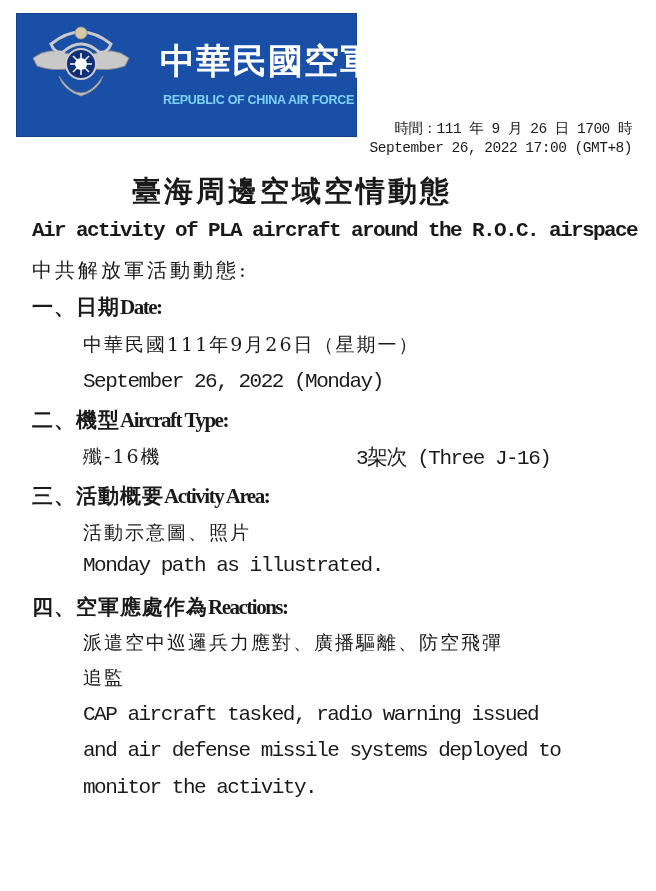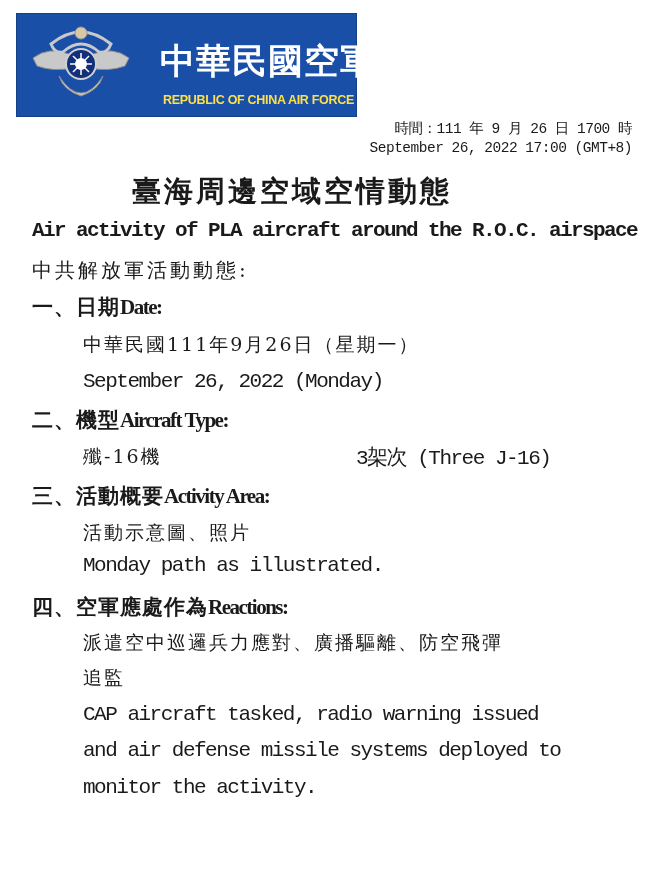--- a/index.html
+++ b/index.html
@@ -1,31 +1,31 @@
 <!DOCTYPE html>
 <html><head>
 <meta charset="utf-8">
 <style>
   html, body { margin: 0; padding: 0; }
   body {
     width: 656px; height: 891px; background: #ffffff; position: relative; overflow: hidden;
     font-family: "Liberation Serif", "DejaVu Serif", serif; color: #1a1a1a;
   }
   .banner {
-    position: absolute; left: 16px; top: 13px; width: 341px; height: 104px;
+    position: absolute; left: 16px; top: 13px; width: 341px; height: 124px;
     background: #1a4fa8; border: 1px solid #163f8a; box-sizing: border-box;
   }
   .emblem { position: absolute; left: 12px; top: 10px; width: 104px; height: 84px; }
   .banner-zh {
     position: absolute; left: 143px; top: 24px; font-family: "DejaVu Sans", sans-serif;
     font-size: 35px; font-weight: bold; color: #ffffff; letter-spacing: 1px; white-space: nowrap;
   }
   .banner-en {
     position: absolute; left: 146px; top: 79px; font-family: "Liberation Sans", sans-serif;
-    font-size: 12.5px; font-weight: bold; color: #fde047; letter-spacing: -0.3px; white-space: nowrap;
+    font-size: 12.5px; font-weight: bold; color: #7dd3fc; letter-spacing: -0.3px; white-space: nowrap;
   }
   .timestamp {
     position: absolute; right: 24px; top: 120px; text-align: right;
     font-size: 14.5px; line-height: 19px; font-family: "Liberation Mono", "DejaVu Sans Mono", monospace;
     letter-spacing: -0.5px;
   }
   .title {
     position: absolute; left: 16px; width: 552px; top: 172px; text-align: center;
     font-size: 29px; font-weight: bold; letter-spacing: 3px; font-family: "DejaVu Serif", serif;
   }

